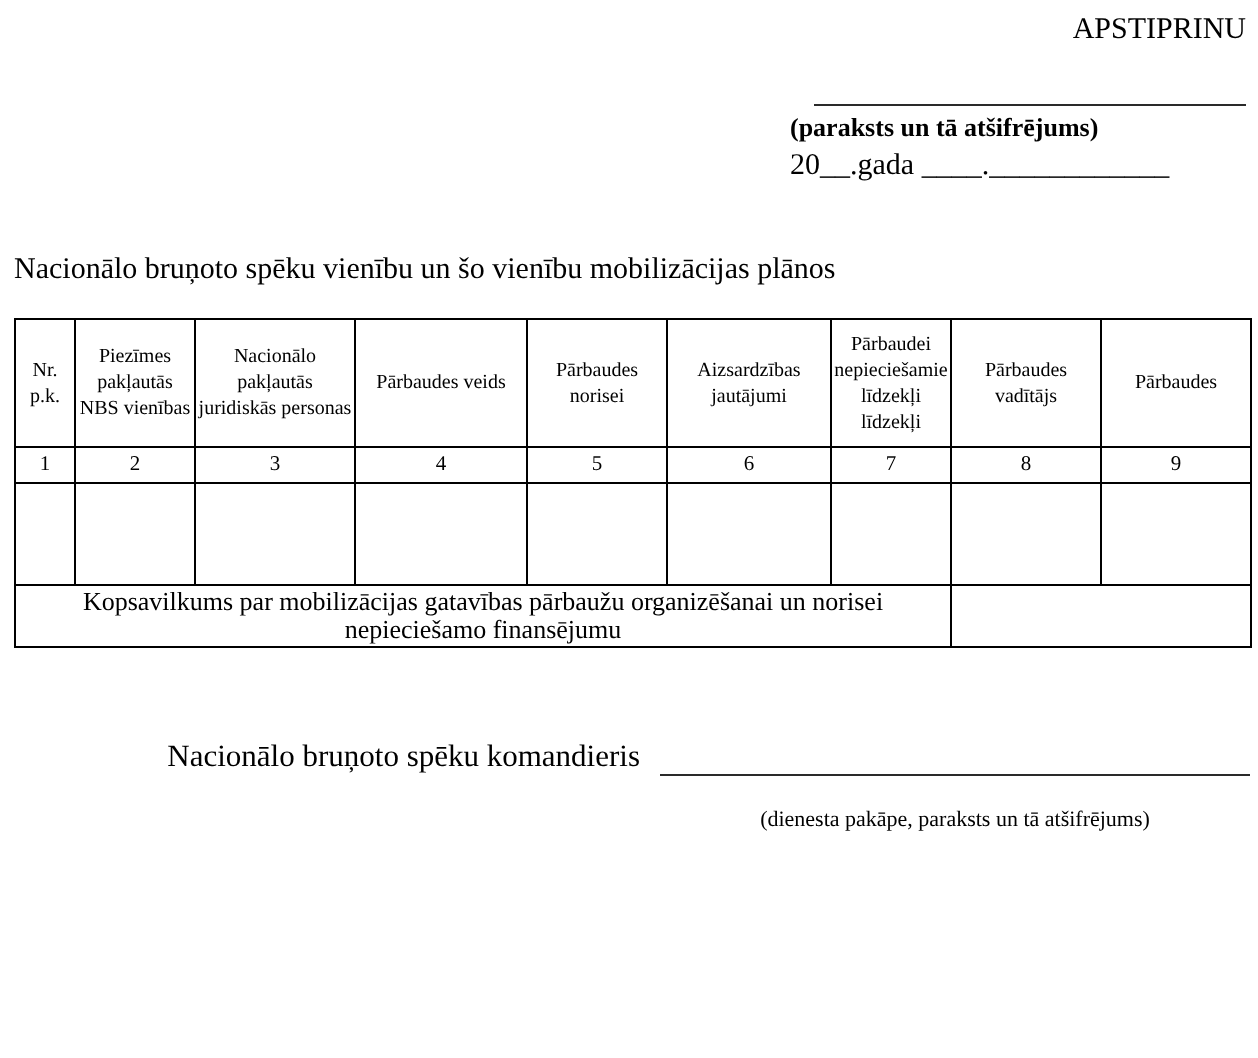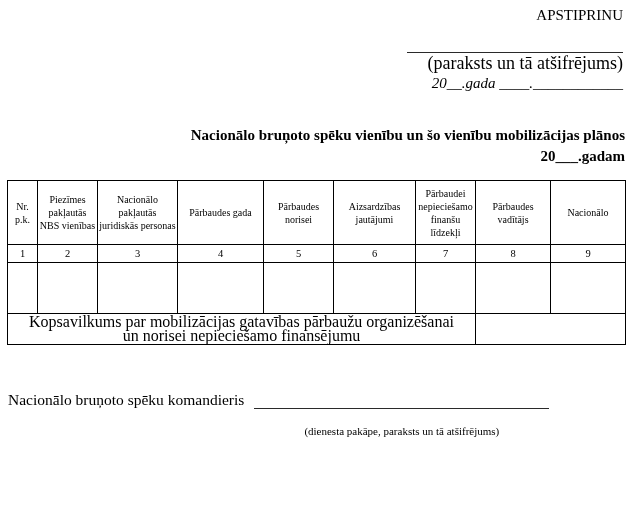--- a/index.html
+++ b/index.html
@@ -28,40 +28,40 @@
     text-align: right;
     white-space: nowrap;
   }
   .sig-rule {
     border-bottom: 1.5px solid #2a2a2a;
     width: 216px;
     margin-left: auto;
     margin-top: 27px;
   }
   .sig-caption {
-    font-size: 18px;
+    font-size: 13px;
     line-height: 17px;
-    text-align: right;
+    text-align: left;
     margin-top: 2px;
     white-space: nowrap;
+    font-weight: bold;
   }
   .approve-date {
     font-size: 15px;
     line-height: 20px;
-    text-align: right;
+    text-align: left;
     margin-top: 1px;
     white-space: nowrap;
-    font-style: italic;
   }
 
   
   .doc-title {
     margin-top: 32px;
-    text-align: right;
-    font-weight: bold;
+    text-align: left;
+    font-weight: normal;
     font-size: 15px;
     line-height: 21px;
   }
 
   
   table.plan {
     margin-top: 13px;
     border-collapse: collapse;
     table-layout: fixed;
     width: 618px;
@@ -77,31 +77,32 @@
   tr.head-row th {
     font-size: 10px;
     line-height: 13px;
     padding: 2px 1px;
   }
   tr.num-row { height: 18px; }
   tr.num-row td { font-size: 10.5px; line-height: 14px; }
   tr.empty-row { height: 51px; }
   tr.summary-row { height: 31px; }
   tr.summary-row td.summary-label {
-    font-size: 16px;
+    font-size: 13px;
     line-height: 14px;
     padding: 1px 14px;
   }
 
   
   .commander-row {
     margin-top: 44px;
     display: flex;
     align-items: flex-start;
     padding-left: 1px;
+    justify-content: flex-end;
   }
   .commander-label {
     font-size: 15.5px;
     line-height: 22px;
     white-space: nowrap;
   }
   .commander-sig {
     flex: 1;
     margin-left: 10px;
     max-width: 295px;
@@ -132,46 +133,45 @@
 
   <div class="approve-block">
     <div class="approve-line">APSTIPRINU</div>
     <div class="sig-rule"></div>
     <div class="sig-caption">(paraksts un tā atšifrējums)</div>
     <div class="approve-date">20__.gada ____.____________</div>
   </div>
 
   <div class="doc-title">
     <div>Nacionālo bruņoto spēku vienību un šo vienību mobilizācijas plānos</div>
-    <div>20___.gadam</div>
   </div>
 
   <table class="plan">
     <colgroup>
       <col style="width:30px">
         <col style="width:60px">
         <col style="width:80px">
       <col style="width:86px">
         <col style="width:70px">
         <col style="width:82px">
       <col style="width:60px">
         <col style="width:75px">
         <col style="width:75px">
     </colgroup>
     <tbody>
         <tr class="head-row">
       <th>Nr. p.k.</th>
       <th>Piezīmes pakļautās NBS vienības</th>
       <th>Nacionālo pakļautās juridiskās personas</th>
-      <th>Pārbaudes gada</th>
+      <th>Pārbaudes veids</th>
       <th>Pārbaudes norisei</th>
       <th>Aizsardzības jautājumi</th>
-      <th>Pārbaudei nepieciešamo finanšu līdzekļi</th>
+      <th>Pārbaudei nepieciešamie līdzekļi līdzekļi</th>
       <th>Pārbaudes vadītājs</th>
-      <th>Nacionālo</th>
+      <th>Pārbaudes</th>
     </tr>
     <tr class="num-row">
       <td>1</td>
       <td>2</td>
       <td>3</td>
       <td>4</td>
       <td>5</td>
       <td>6</td>
       <td>7</td>
       <td>8</td>

